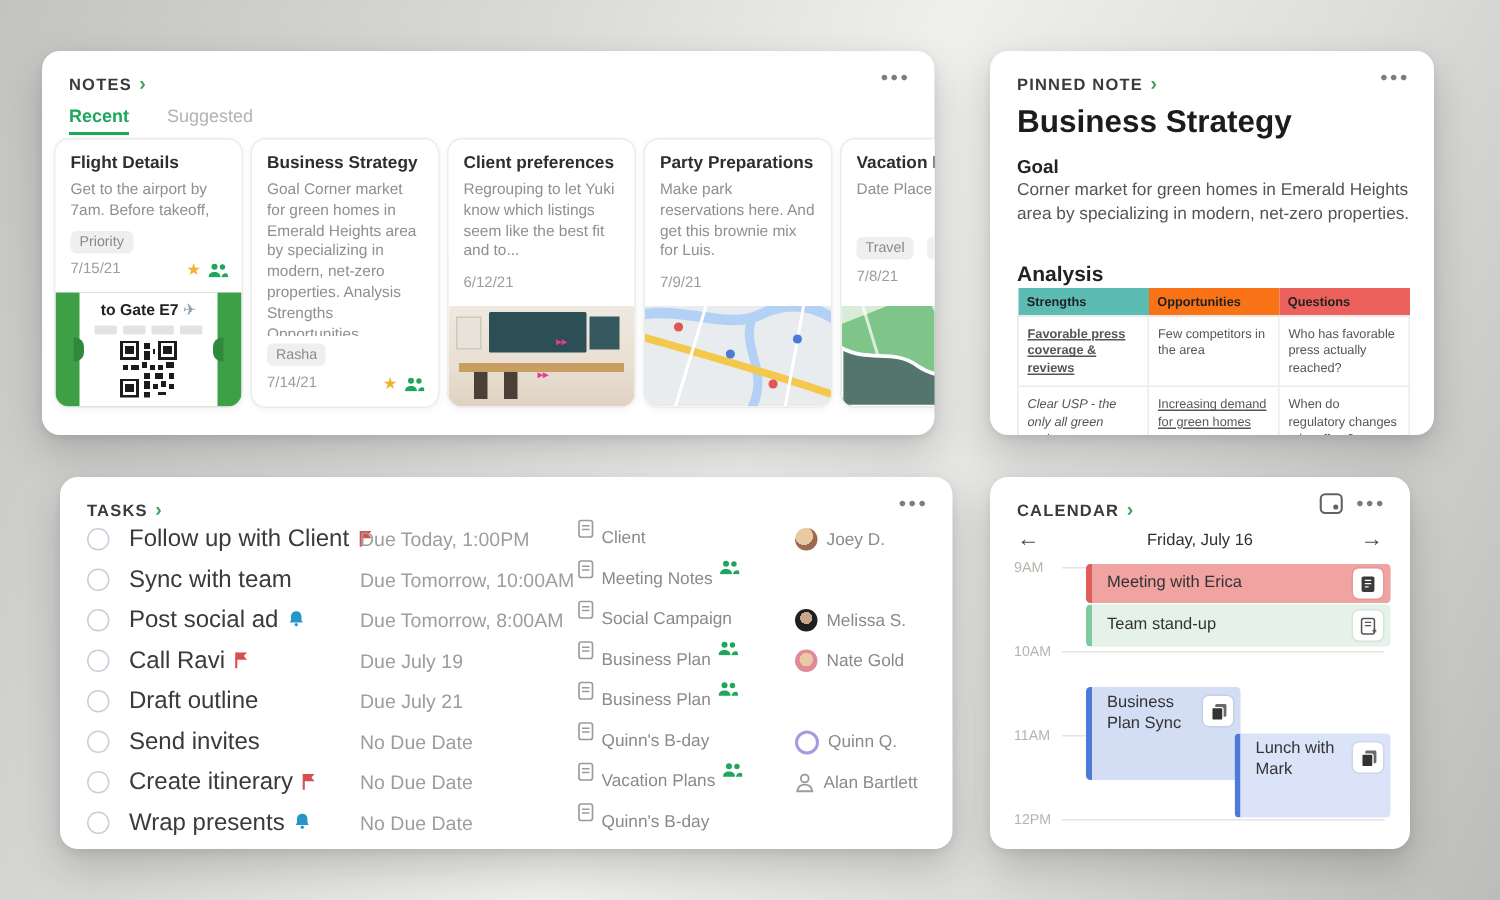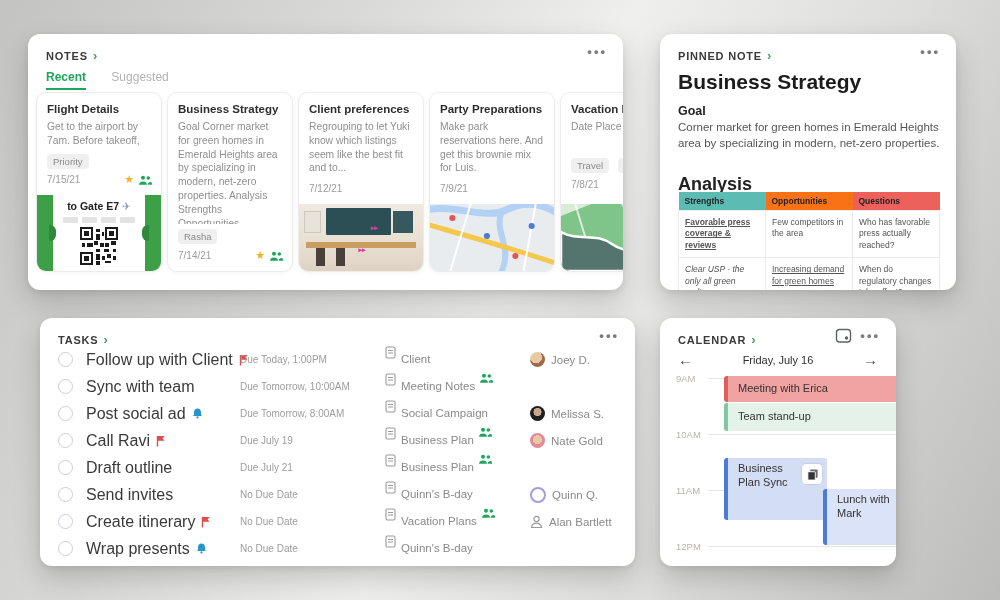--- a/index.html
+++ b/index.html
@@ -59,31 +59,31 @@
   .cell-bold-u{font-weight:700;text-decoration:underline;color:#222;}
   .cell-italic{font-style:italic;}
   .cell-green{color:#6fbe8d;text-decoration:underline;}
 
   
   #tasks{left:40px;top:318px;width:595px;height:248px;}
   .trow{position:absolute;left:18px;right:14px;height:27px;}
   .t-check{position:absolute;left:0;top:6px;width:13px;height:13px;border:1.6px solid #cfccda;border-radius:50%;cursor:pointer;background:#fff;}
   .t-title{position:absolute;left:28px;top:0;line-height:27px;font-size:16px;color:#3a3a3a;white-space:nowrap;}
   .t-title svg{vertical-align:-1px;margin-left:6px;}
-  .t-due{position:absolute;left:182px;top:0;line-height:27px;font-size:10px;color:#9d9d9d;white-space:nowrap;}
+  .t-due{position:absolute;left:182px;top:0;line-height:27px;font-size:13px;color:#9d9d9d;white-space:nowrap;}
   .t-tag{position:absolute;left:327px;top:0;line-height:27px;font-size:11.5px;color:#8a8a8a;white-space:nowrap;display:flex;align-items:flex-start;gap:5px;height:27px;cursor:pointer;}
   .t-person{position:absolute;left:472px;top:0;height:27px;display:flex;align-items:center;gap:6px;font-size:11.5px;color:#8a8a8a;white-space:nowrap;}
   .av{width:15px;height:15px;border-radius:50%;flex:0 0 auto;}
   .av-tan{background:radial-gradient(circle at 40% 35%,#e8c9a2 0 45%,#9c6b4f 46% 100%);}
   .av-dark{background:radial-gradient(circle at 50% 40%,#c7a68e 0 34%,#1f1f1f 35% 100%);}
   .av-pink{background:radial-gradient(circle at 50% 45%,#e9c9a5 0 40%,#e08998 41% 100%);}
   .av-ring{width:12px;height:12px;border:2px solid #a79ae0;background:#fff;}
 
   
-  #calendar{left:660px;top:318px;width:236px;height:248px;}
+  #calendar{left:660px;top:318px;width:280px;height:248px;}
   .cal-nav{position:absolute;top:32px;left:0;right:0;height:20px;}
   .cal-arrow{position:absolute;top:0;font-size:15px;color:#4a4a4a;cursor:pointer;line-height:20px;}
   .cal-date{position:absolute;left:0;right:0;text-align:center;font-size:11px;color:#2f2f2f;line-height:20px;}
   .time-label{position:absolute;left:16px;font-size:9.5px;color:#b9b3ad;}
   .gridline{position:absolute;left:48px;width:215px;height:1px;background:#e7e4e1;}
   .event{position:absolute;border-radius:3px;font-size:11px;color:#333;cursor:pointer;}
   .event .ev-title{position:absolute;left:10px;top:4px;right:28px;line-height:1.25;}
   .event.vcenter .ev-title{top:50%;transform:translateY(-50%);white-space:nowrap;}
   .ev-icon{position:absolute;right:5px;top:4px;width:20px;height:20px;background:#fff;border-radius:4px;
     box-shadow:0 0 0 1px rgba(0,0,0,.06);display:flex;align-items:center;justify-content:center;}
@@ -191,21 +191,21 @@
               </g>
             </svg>
         </span>
       </div>
     </div>
 
     <div class="ncard" style="left:270px;">
       <div class="nc-title">Client preferences</div>
       <div class="nc-body" style="height:58px;">Regrouping to let Yuki know which listings seem like the best fit and to...</div>
       <div class="nc-meta" style="top:90px;">
-        <span>7/12/21</span>
+        <span>6/12/21</span>
       </div>
       <div class="photo interior">
         <div class="cab"></div>
           <div class="cab2"></div>
         <div class="counter"></div>
         <div class="stool" style="left:14%;"></div>
           <div class="stool" style="left:30%;"></div>
         <div style="position:absolute;left:4%;top:10%;width:12%;height:30%;background:#e7e2da;border:1px solid #cfc8bd;"></div>
         <span class="pinkmark" style="left:58%;top:30%;">▸▸</span>
         <span class="pinkmark" style="left:48%;top:62%;">▸▸</span>
@@ -255,21 +255,21 @@
   </div>
 
   <div class="panel" id="pinned">
     <div class="p-head">
       <span>PINNED NOTE</span><span class="chev">›</span>
     </div>
     <div class="dots" style="right:16px;">•••</div>
     <div class="pin-title">Business Strategy</div>
     <div class="sec-h" style="top:70px;">Goal</div>
     <div class="goal-text">Corner market for green homes in Emerald Heights area by specializing in modern, net-zero properties.</div>
-    <div class="sec-h" style="top:140px;font-size:18px;">Analysis</div>
+    <div class="sec-h" style="top:140px;font-size:14px;">Analysis</div>
     <table class="an-table">
       <tbody>
           <tr>
         <th class="c-str">Strengths</th>
         <th class="c-opp">Opportunities</th>
         <th class="c-que">Questions</th>
       </tr>
       <tr>
         <td class="cell-bold-u">Favorable press coverage &amp; reviews</td>
         <td>Few competitors in the area</td>

